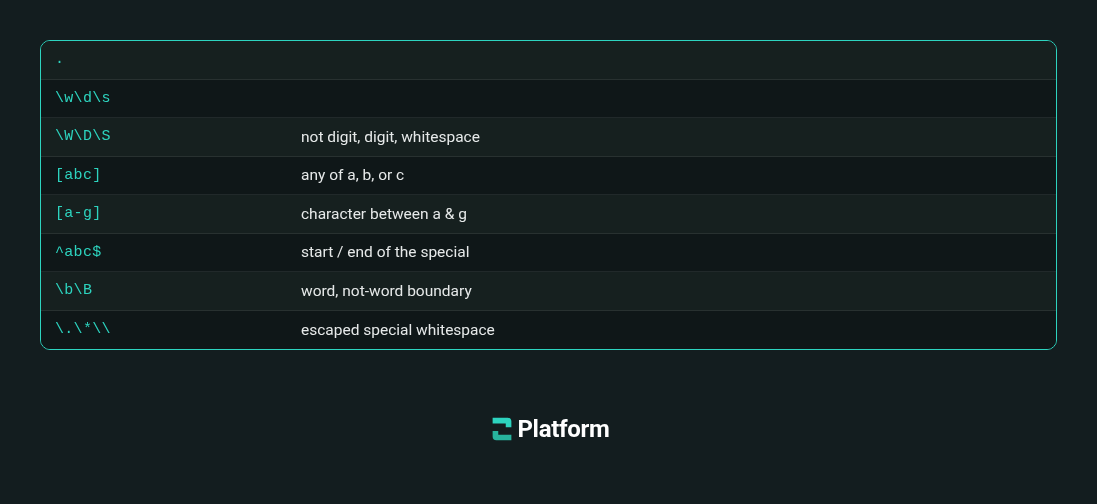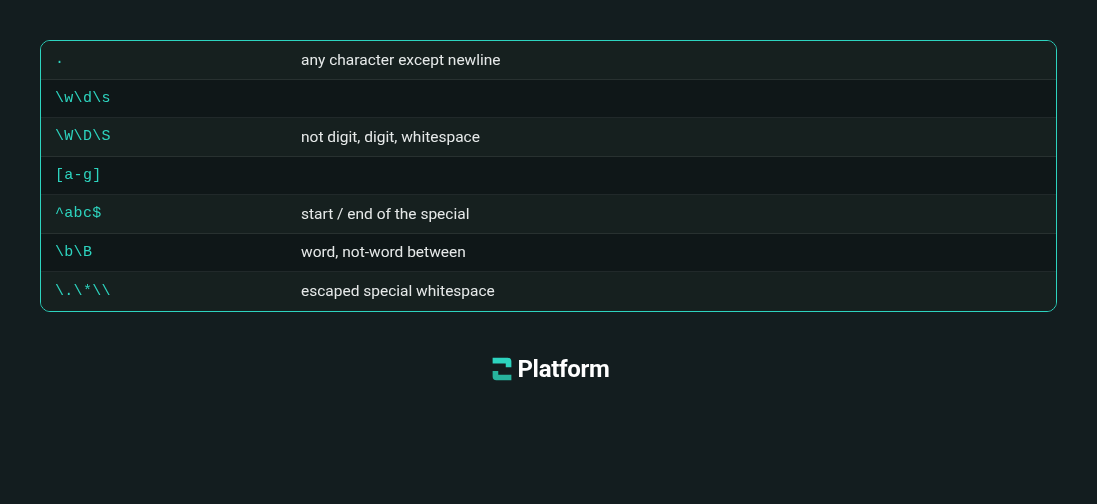--- a/index.html
+++ b/index.html
@@ -46,21 +46,21 @@
     .col-description {
       flex: 1;
       color: #e6e9e9;
       font-size: 15.5px;
       font-weight: 400;
     }
     .footer {
       display: flex;
       align-items: center;
       justify-content: center;
-      margin-top: 42px;
+      margin-top: 64px;
     }
     .logo {
       width: 30px;
       height: 30px;
       position: relative;
     }
     .logo svg {
       width: 100%;
       height: 100%;
     }
@@ -70,39 +70,43 @@
       font-weight: 700;
       letter-spacing: -0.3px;
     }
   </style>
 </head>
 <body>
 
 <div class="table-container">
   <div class="table-row">
     <div class="col-pattern">.</div>
-    <div class="col-description">any character except newline</div>
   </div>
   <div class="table-row">
     <div class="col-pattern">\w\d\s</div>
   </div>
   <div class="table-row">
     <div class="col-pattern">\W\D\S</div>
     <div class="col-description">not digit, digit, whitespace</div>
   </div>
   <div class="table-row">
+    <div class="col-pattern">[abc]</div>
+    <div class="col-description">any of a, b, or c</div>
+  </div>
+  <div class="table-row">
     <div class="col-pattern">[a-g]</div>
+    <div class="col-description">character between a &amp; g</div>
   </div>
   <div class="table-row">
     <div class="col-pattern">^abc$</div>
     <div class="col-description">start / end of the special</div>
   </div>
   <div class="table-row">
     <div class="col-pattern">\b\B</div>
-    <div class="col-description">word, not-word between</div>
+    <div class="col-description">word, not-word boundary</div>
   </div>
   <div class="table-row">
     <div class="col-pattern">\.\*\\</div>
     <div class="col-description">escaped special whitespace</div>
   </div>
 </div>
 
 <div class="footer">
   <div class="logo">
     <svg viewBox="0 0 32 32" xmlns="http://www.w3.org/2000/svg">

